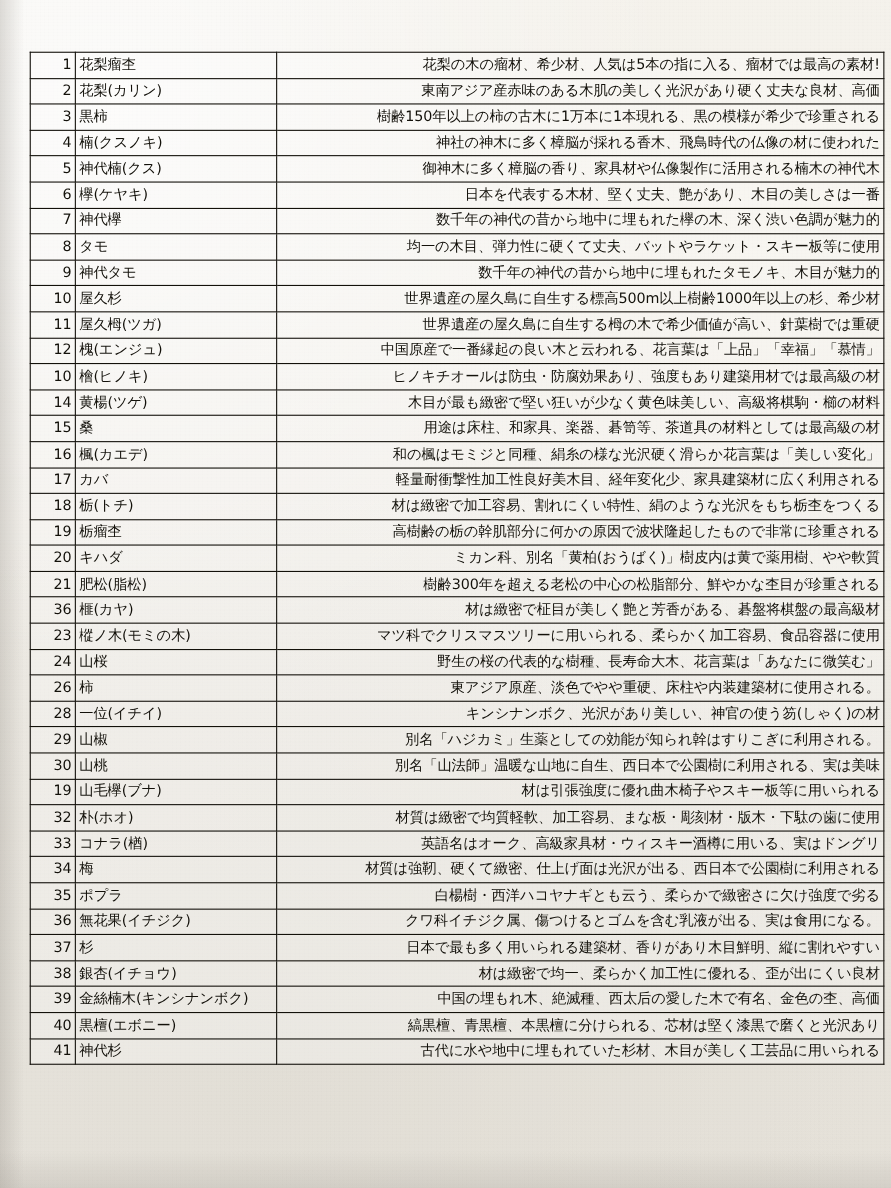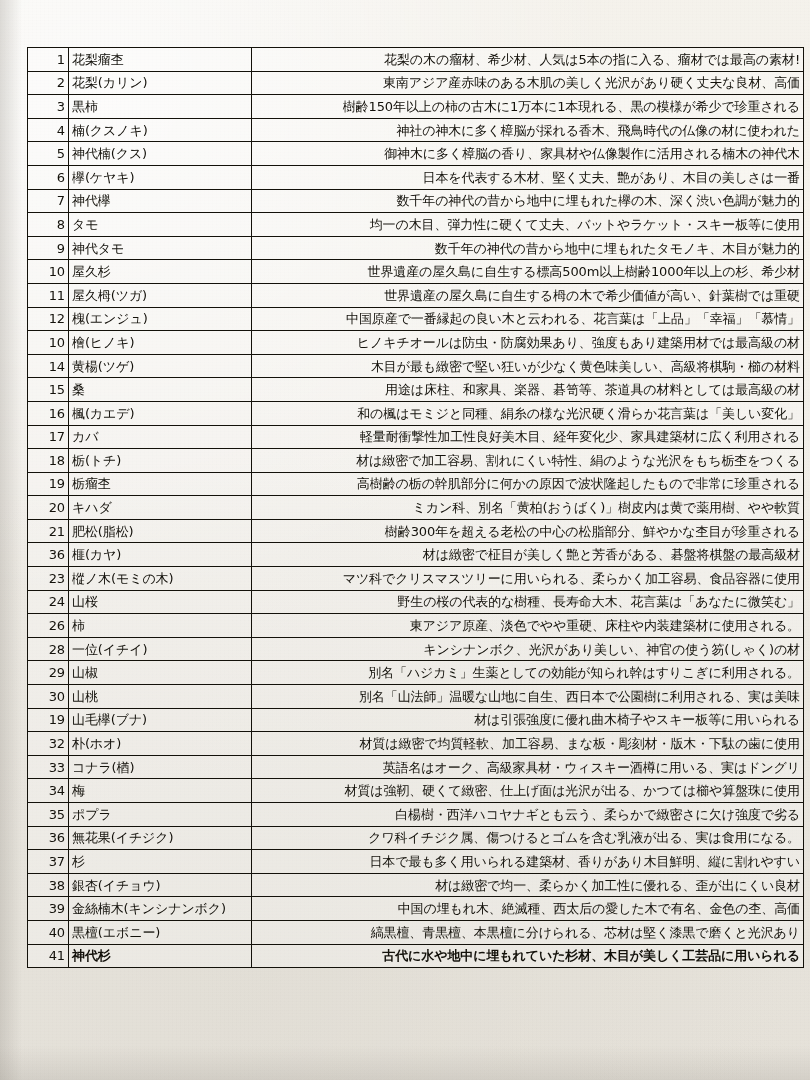--- a/index.html
+++ b/index.html
@@ -86,21 +86,21 @@
     margin-left: 44px;
   }
   td.col-desc {
     width: 545px;
     text-align: right;
     padding-left: 6px;
     font-size: 12.6px;
   }
   tr.bold td.col-name,
   tr.bold td.col-desc {
-    font-weight: bold;
+    font-weight: normal;
   }
   
   .table-wrap {
     filter: contrast(1.04) brightness(0.995);
   }
 </style>
 </head>
 <body>
 
 <div class="paper"></div>
@@ -260,21 +260,21 @@
           <td class="col-desc">材質は緻密で均質軽軟、加工容易、まな板・彫刻材・版木・下駄の歯に使用</td>
         </tr>
         <tr>
           <td class="col-no">33</td>
           <td class="col-name">コナラ(楢)</td>
           <td class="col-desc">英語名はオーク、高級家具材・ウィスキー酒樽に用いる、実はドングリ</td>
         </tr>
         <tr>
           <td class="col-no">34</td>
           <td class="col-name">梅</td>
-          <td class="col-desc">材質は強靭、硬くて緻密、仕上げ面は光沢が出る、かつては櫛や算盤珠に使用</td>
+          <td class="col-desc">材質は強靭、硬くて緻密、仕上げ面は光沢が出る、西日本で公園樹に利用される</td>
         </tr>
         <tr>
           <td class="col-no">35</td>
           <td class="col-name">ポプラ</td>
           <td class="col-desc">白楊樹・西洋ハコヤナギとも云う、柔らかで緻密さに欠け強度で劣る</td>
         </tr>
         <tr>
           <td class="col-no">36</td>
           <td class="col-name">無花果(イチジク)</td>
           <td class="col-desc">クワ科イチジク属、傷つけるとゴムを含む乳液が出る、実は食用になる。</td>

